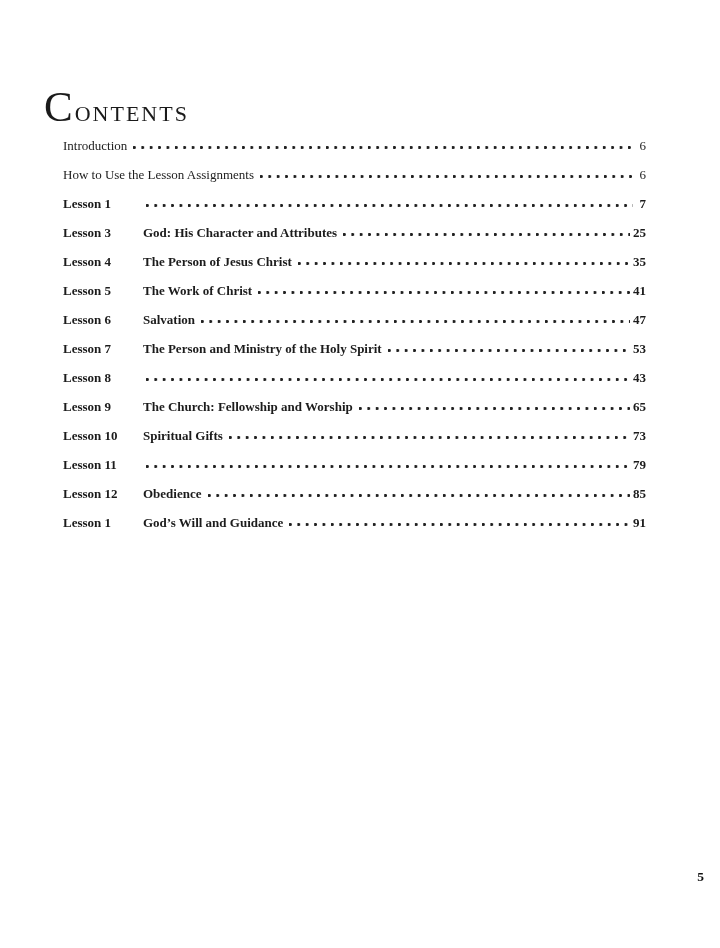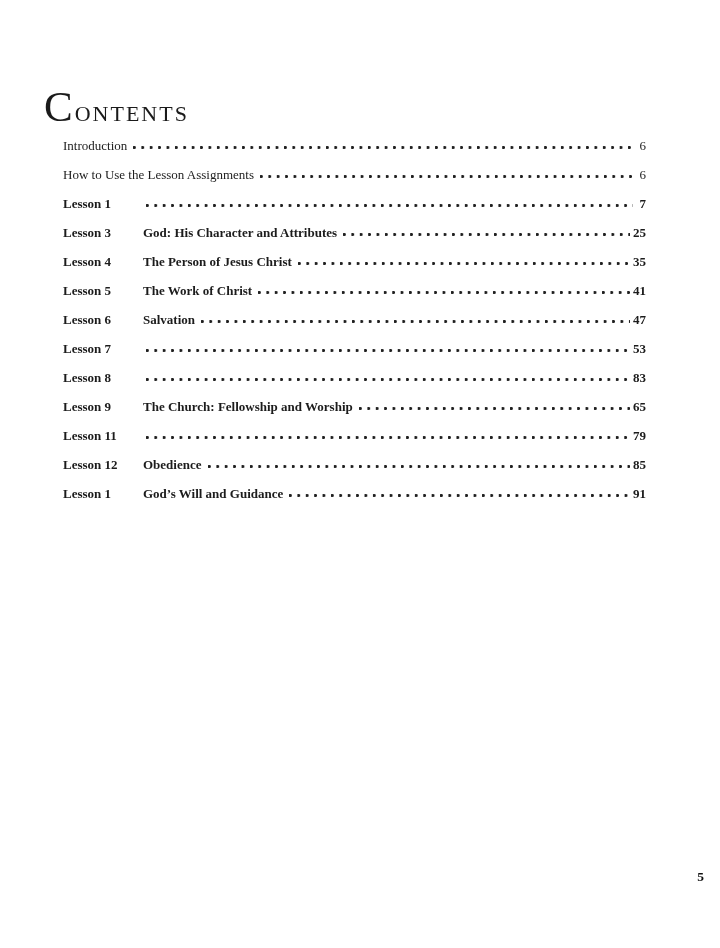--- a/index.html
+++ b/index.html
@@ -134,37 +134,44 @@
 
   <div class="toc-row bold">
     <span class="row-label">Lesson 6</span>
     <span class="row-title">Salvation</span>
     <span class="leader"></span>
     <span class="row-page">47</span>
   </div>
 
   <div class="toc-row bold">
     <span class="row-label">Lesson 7</span>
+    <span class="row-title">The Person and Ministry of the Holy Spirit</span>
     <span class="leader"></span>
     <span class="row-page">53</span>
   </div>
 
   <div class="toc-row bold">
     <span class="row-label">Lesson 8</span>
     <span class="leader"></span>
-    <span class="row-page">83</span>
+    <span class="row-page">43</span>
   </div>
 
   <div class="toc-row bold">
     <span class="row-label">Lesson 9</span>
     <span class="row-title">The Church: Fellowship and Worship</span>
     <span class="leader"></span>
     <span class="row-page">65</span>
   </div>
 
+  <div class="toc-row bold">
+    <span class="row-label">Lesson 10</span>
+    <span class="row-title">Spiritual Gifts</span>
+    <span class="leader"></span>
+    <span class="row-page">73</span>
+  </div>
 
   <div class="toc-row bold">
     <span class="row-label">Lesson 11</span>
     <span class="leader"></span>
     <span class="row-page">79</span>
   </div>
 
   <div class="toc-row bold">
     <span class="row-label">Lesson 12</span>
     <span class="row-title">Obedience</span>

